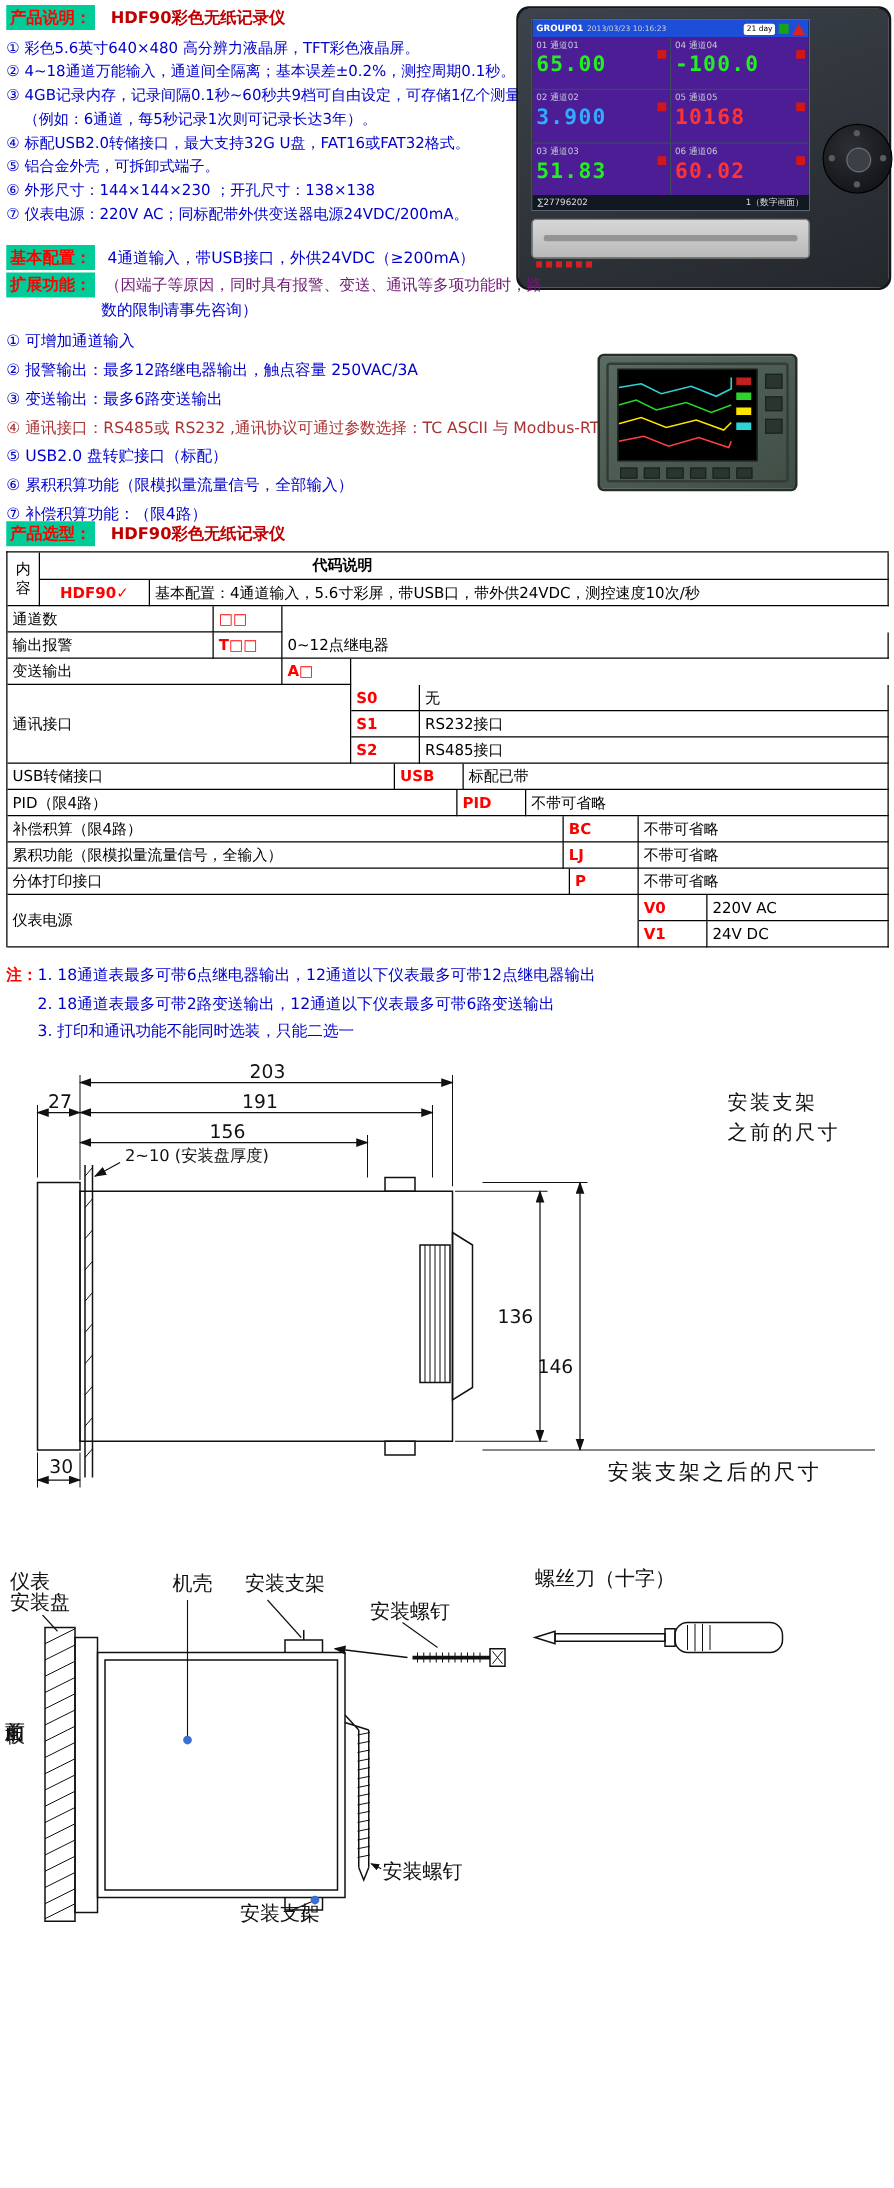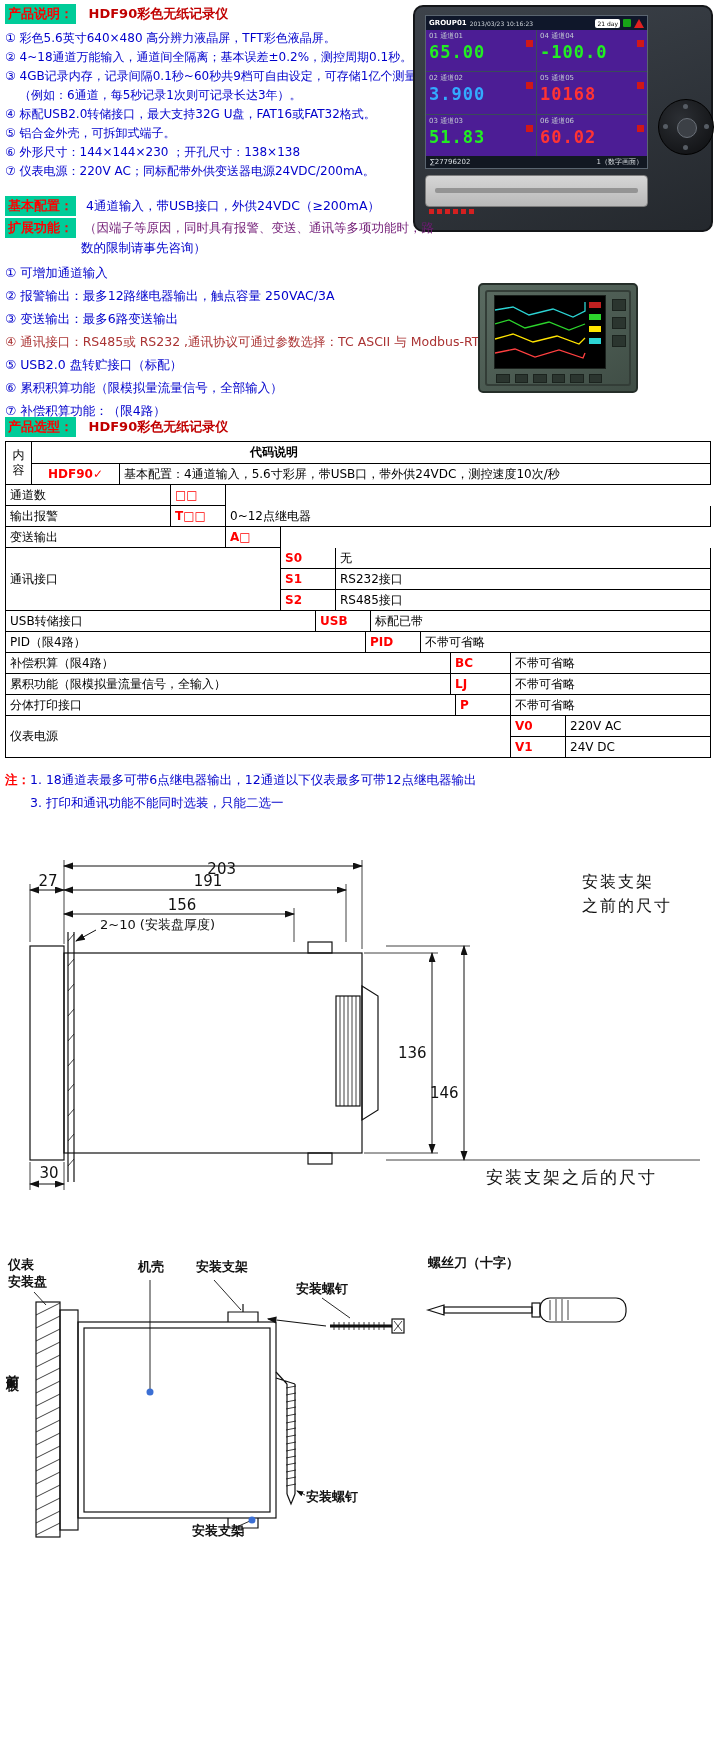--- a/index.html
+++ b/index.html
@@ -48,21 +48,21 @@
 
   
   #notes{position:absolute;left:5px;top:769px;font-size:12.5px;line-height:22.5px;color:#0000CC;white-space:nowrap;}
   #notes .note-prefix{color:#FF0000;font-weight:bold;}
   #notes .n2{margin-left:25px;}
 
   
   #device1{position:absolute;left:413px;top:5px;width:300px;height:227px;}
   .dev1-body{position:absolute;inset:0;background:linear-gradient(160deg,#3d434b,#24282d);border:2px solid #141619;border-radius:10px;box-sizing:border-box;}
   .dev1-screen{position:absolute;left:10px;top:8px;width:221px;height:152px;background:#000;border:1px solid #5a6570;overflow:hidden;}
-  .scr-header{height:14px;background:#0f172a;display:flex;align-items:center;gap:3px;padding:0 3px;color:#fff;}
+  .scr-header{height:14px;background:#1d4ed8;display:flex;align-items:center;gap:3px;padding:0 3px;color:#fff;}
   .scr-header .grp{font-size:7px;font-weight:bold;}
   .scr-header .dt{font-size:6px;color:#cfd4da;}
   .scr-header .sp{flex:1;}
   .scr-header .day{font-size:6px;background:#fff;color:#000;padding:0 2px;border-radius:2px;line-height:9px;}
   .scr-header .gsq{width:8px;height:8px;background:#17a317;border-radius:1px;}
   .warn{width:0;height:0;border-left:5px solid transparent;border-right:5px solid transparent;border-bottom:9px solid #e02020;}
   .scr-grid{position:absolute;left:0;top:14px;width:100%;height:126px;display:grid;grid-template-columns:1fr 1fr;grid-template-rows:1fr 1fr 1fr;gap:1px;background:#3a4a5a;}
   .ch-tile{background:#4c1d95;position:relative;padding:1px 3px;overflow:hidden;}
   .ch-head{font-size:7px;color:#c3cbd3;}
   .ch-value{font-family:"DejaVu Sans Mono","Liberation Mono",monospace;font-size:17px;font-weight:bold;line-height:1.1;letter-spacing:1px;margin-top:2px;}
@@ -90,21 +90,21 @@
   #dim{position:absolute;left:0;top:846px;width:715px;height:402px;}
   #dim svg{position:absolute;inset:0;}
   .dim-num{position:absolute;font-size:15px;color:#111;}
   .dim-small{position:absolute;font-size:13px;color:#111;white-space:nowrap;}
   .dim-cn{position:absolute;font-size:16px;color:#111;white-space:pre-line;line-height:24px;letter-spacing:2px;}
   .dim-cn2{position:absolute;font-size:17px;color:#111;white-space:nowrap;letter-spacing:2px;}
 
   
   #install{position:absolute;left:0;top:1252px;width:715px;height:300px;}
   #install svg{position:absolute;inset:0;}
-  .ins-lbl{position:absolute;font-size:13px;color:#111;white-space:pre-line;line-height:17px;font-weight:bold;}
+  .ins-lbl{position:absolute;font-size:16px;color:#111;white-space:pre-line;line-height:17px;}
   .ins-lbl.vert{writing-mode:vertical-rl;text-orientation:upright;letter-spacing:2px;}
 </style>
 </head>
 <body>
 
 <div class="page">
 
   <div id="sec-desc">
     <div class="sec-head">
       <span class="badge">产品说明：</span>
@@ -322,20 +322,21 @@
         <div class="trow">
           <div class="cell code" style="width:55px">V1</div>
           <div class="cell desc">24V DC</div>
         </div>
       </div>
     </div>
   </div>
 
   <div id="notes">
     <div class="n1"><span class="note-prefix">注：</span><span>1. 18通道表最多可带6点继电器输出，12通道以下仪表最多可带12点继电器输出</span></div>
+    <div class="n2">2. 18通道表最多可带2路变送输出，12通道以下仪表最多可带6路变送输出</div>
     <div class="n2">3. 打印和通讯功能不能同时选装，只能二选一</div>
   </div>
 
   <div id="dim">
     <svg viewBox="0 0 715 402">
       <defs>
         <marker id="da" markerWidth="10" markerHeight="8" refX="9" refY="3.5" orient="auto-start-reverse">
             <path d="M0,0L10,3.5L0,7Z" fill="#111"></path>
           </marker>
       </defs>
@@ -368,21 +369,21 @@
         <line x1="64" y1="20" x2="362" y2="20" marker-start="url(#da)" marker-end="url(#da)"></line>
         <line x1="64" y1="44" x2="346" y2="44" marker-start="url(#da)" marker-end="url(#da)"></line>
         <line x1="64" y1="68" x2="294" y2="68" marker-start="url(#da)" marker-end="url(#da)"></line>
         <line x1="30" y1="44" x2="64" y2="44" marker-start="url(#da)" marker-end="url(#da)"></line>
         <line x1="30" y1="338" x2="64" y2="338" marker-start="url(#da)" marker-end="url(#da)"></line>
         <line x1="432" y1="107" x2="432" y2="307" marker-start="url(#da)" marker-end="url(#da)"></line>
         <line x1="464" y1="100" x2="464" y2="314" marker-start="url(#da)" marker-end="url(#da)"></line>
         <line x1="96" y1="84" x2="76" y2="95" marker-end="url(#da)"></line>
       </g>
     </svg>
-    <div class="dim-num" style="left:192px;top:2px;width:44px;text-align:right;margin-top:12px;">203</div>
+    <div class="dim-num" style="left:192px;top:2px;width:44px;text-align:center;">203</div>
     <div class="dim-num" style="left:186px;top:26px;width:44px;text-align:center;">191</div>
     <div class="dim-num" style="left:160px;top:50px;width:44px;text-align:center;">156</div>
     <div class="dim-num" style="left:33px;top:26px;width:30px;text-align:center;">27</div>
     <div class="dim-small" style="left:100px;top:70px;">2~10 (安装盘厚度)</div>
     <div class="dim-cn" style="left:582px;top:24px;">安装支架
 之前的尺寸</div>
     <div class="dim-num" style="left:398px;top:198px;">136</div>
     <div class="dim-num" style="left:430px;top:238px;">146</div>
     <div class="dim-num" style="left:34px;top:318px;width:30px;text-align:center;">30</div>
     <div class="dim-cn2" style="left:486px;top:320px;">安装支架之后的尺寸</div>

